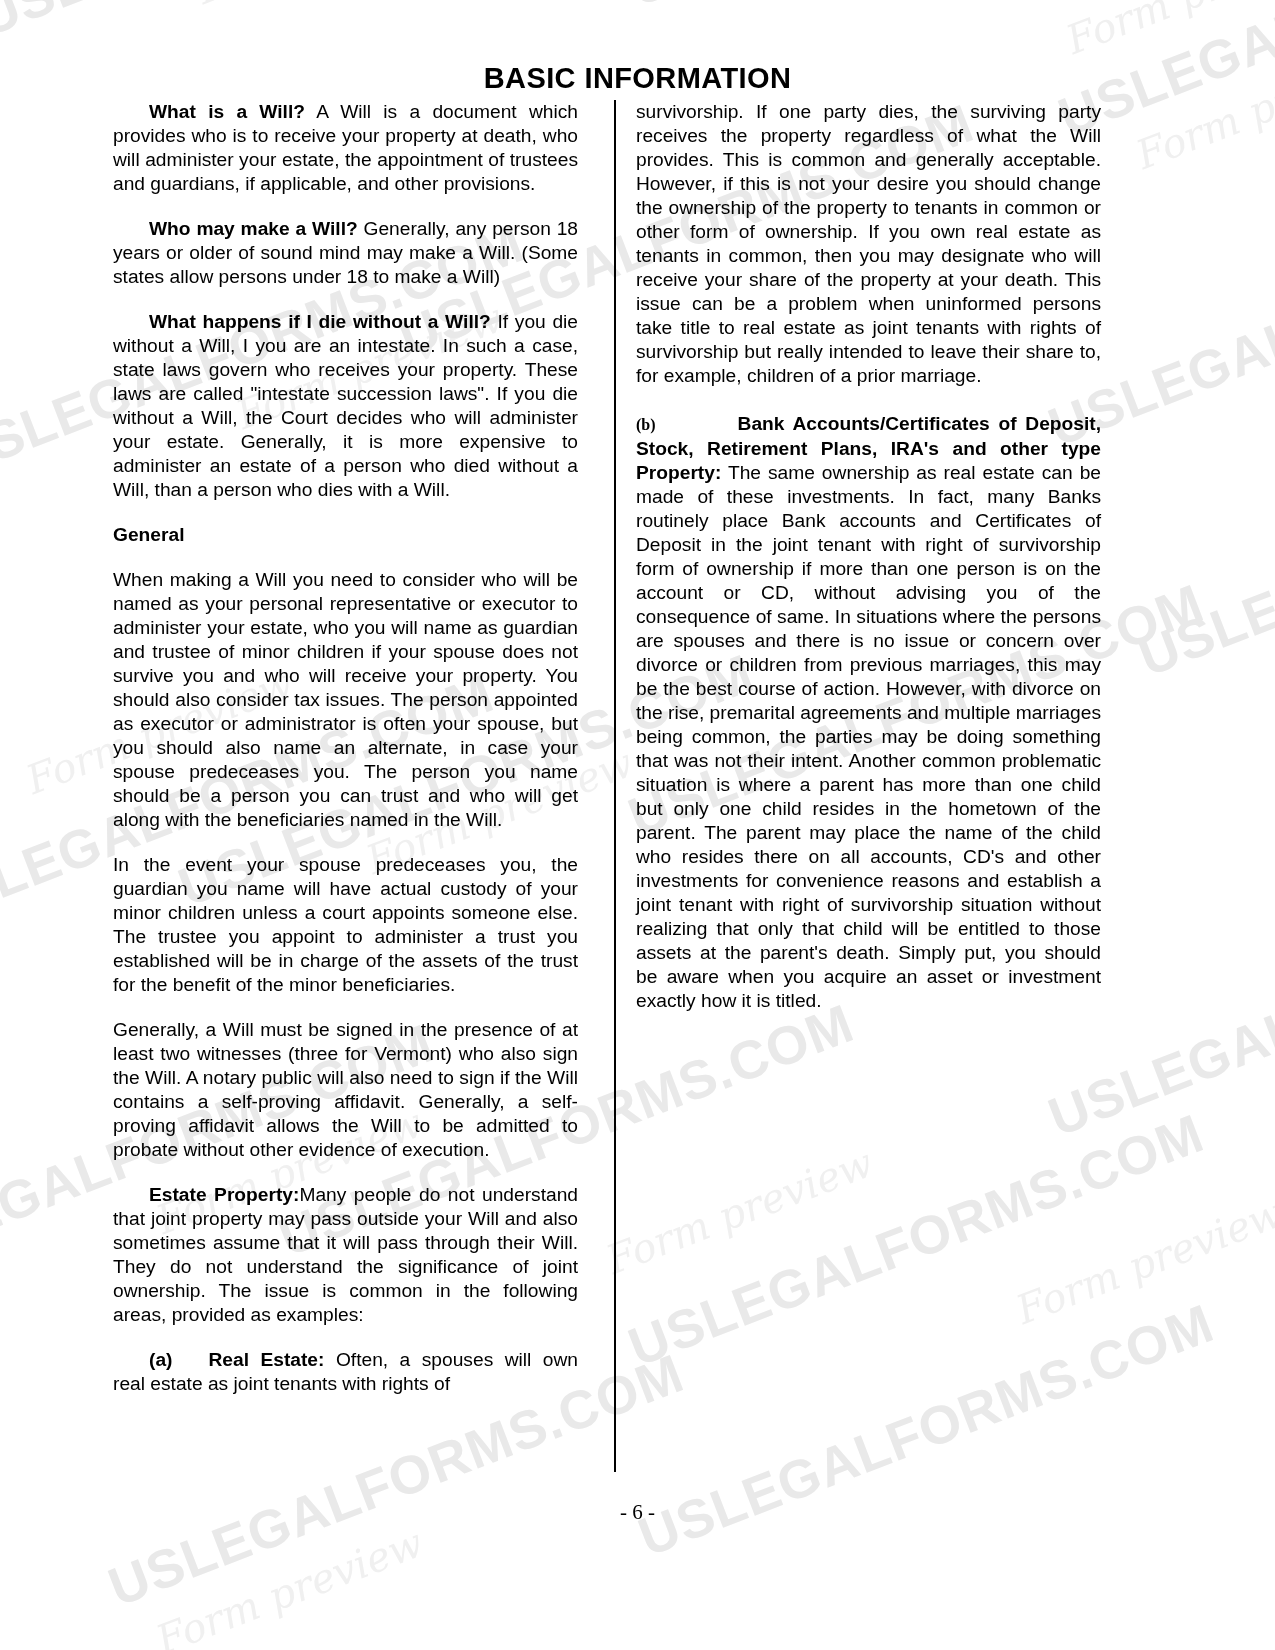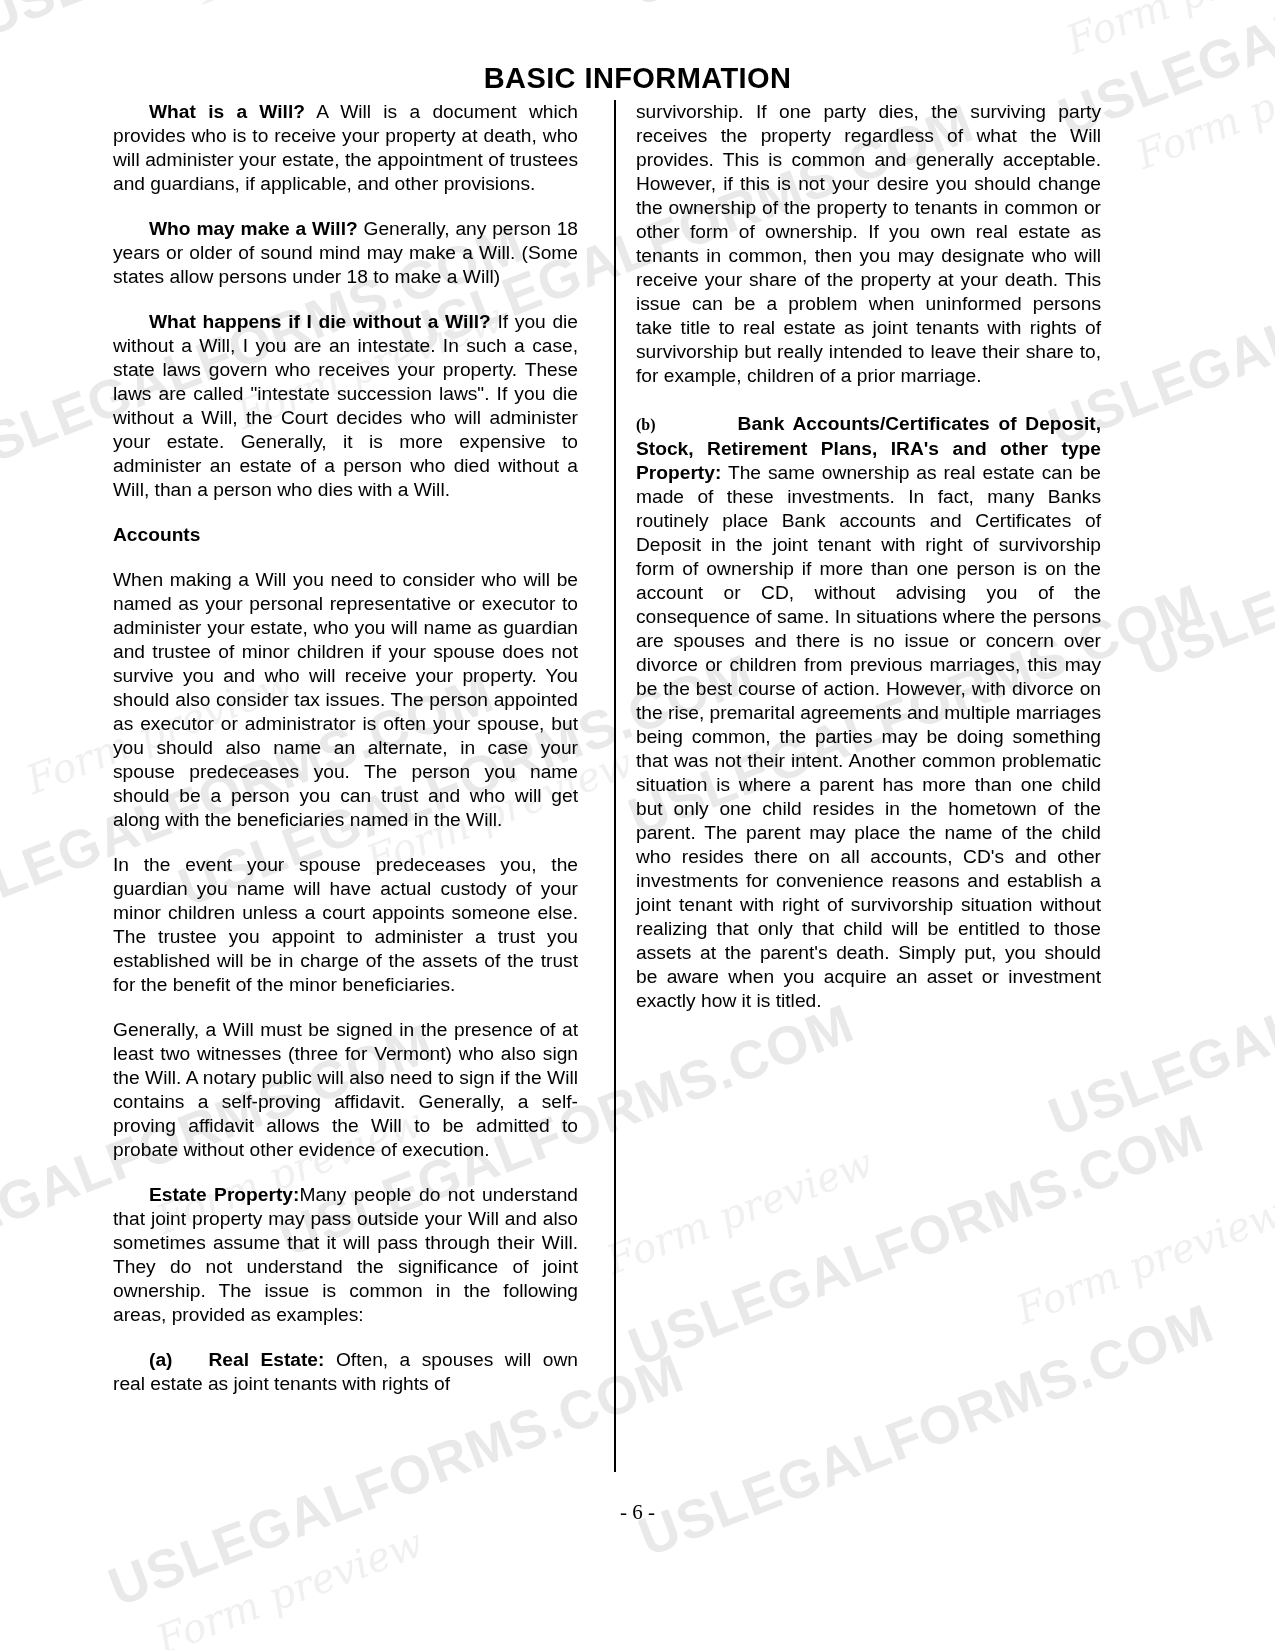--- a/index.html
+++ b/index.html
@@ -159,21 +159,21 @@
       <div class="divider"></div>
 
       <div class="col col-left">
 
         <p class="para"><span class="b">What is a Will?</span><span>  A Will is a document which provides who is to receive your property at death, who will administer your estate, the appointment of trustees and guardians, if applicable, and other provisions.</span></p>
 
         <p class="para"><span class="b">Who may make a Will?</span><span>  Generally, any person 18 years or older of sound mind may make a Will. (Some states allow persons under 18 to make a Will)</span></p>
 
         <p class="para"><span class="b">What happens if I die without a Will?</span><span>  If you die without a Will, I you are an intestate.  In such a case, state laws govern who receives your property.  These laws are called "intestate succession laws".  If you die without a Will, the Court decides who will administer your estate.   Generally, it is more expensive to administer an estate of a person who died without a Will, than a person who dies with a Will.</span></p>
 
-        <p class="para heading-only">Accounts</p>
+        <p class="para heading-only">General</p>
 
         <p class="para">When making a Will you need to consider who will be named as your personal representative or executor to administer your estate, who you will name as guardian and trustee of minor children if your spouse does not survive you and who will receive your property.  You should also consider tax issues.  The person appointed as executor or administrator is often your spouse, but you should also name an alternate, in case your spouse predeceases you. The person you name should be a person you can trust and who will get along with the beneficiaries named in the Will.</p>
 
         <p class="para">In the event your spouse predeceases you, the guardian you name will have actual custody of your minor children unless a court appoints someone else.  The trustee you appoint to administer a trust you established will be in charge of the assets of the trust for the benefit of the minor beneficiaries.</p>
 
         <p class="para">Generally, a Will must be signed in the presence of at least two witnesses (three for Vermont) who also sign the Will.  A notary public will also need to sign if the Will contains a self-proving affidavit. Generally, a self-proving affidavit allows the Will to be admitted to probate without other evidence of execution.</p>
 
         <p class="para"><span class="b">Estate Property:</span><span>Many people do not understand that joint property may pass outside your Will and also sometimes assume that it will pass through their Will.  They do not understand the significance of joint ownership.   The issue is common in the following areas, provided as examples:</span></p>
 
         <p class="para"><span class="b">(a)</span><span class="b" style="">Real Estate:</span><span>   Often, a spouses will own real estate as joint tenants with rights of</span></p>

